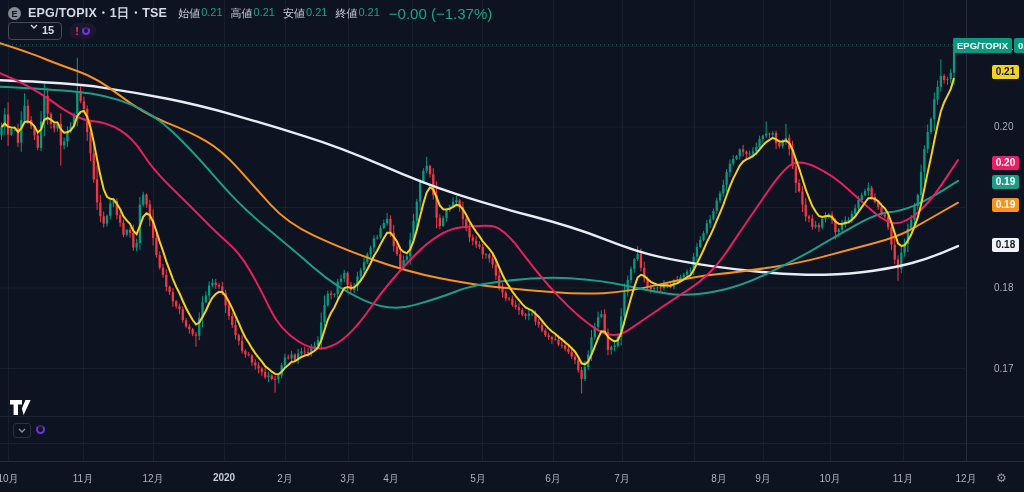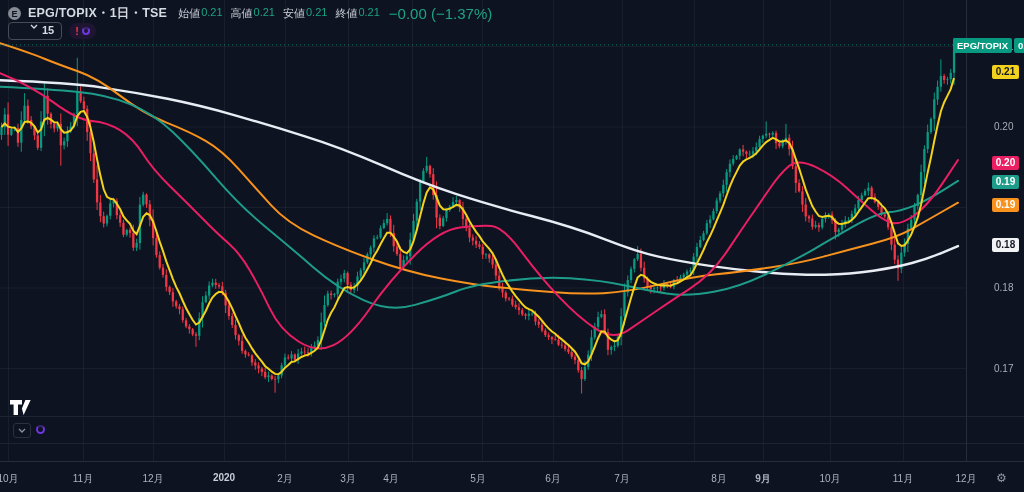--- a/index.html
+++ b/index.html
@@ -726,21 +726,21 @@
       <div class="month" style="left: 83px;">11月</div>
       <div class="month" style="left: 153px;">12月</div>
       <div class="month em" style="left: 224px;">2020</div>
       <div class="month" style="left: 285px;">2月</div>
       <div class="month" style="left: 348px;">3月</div>
       <div class="month" style="left: 391px;">4月</div>
       <div class="month" style="left: 478px;">5月</div>
       <div class="month" style="left: 553px;">6月</div>
       <div class="month" style="left: 622px;">7月</div>
       <div class="month" style="left: 694px; margin-left: 25px;">8月</div>
-      <div class="month" style="left: 763px; font-weight: bold;">9月</div>
+      <div class="month" style="left: 763px;">9月</div>
       <div class="month" style="left: 830px;">10月</div>
       <div class="month" style="left: 903px;">11月</div>
       <div class="month" style="left: 966px;">12月</div>
     </div>
 
   <svg id="tv-logo" width="24" height="17" viewBox="0 0 24 17">
     <path d="M1 1 h12 v4.4 h-4 V16 H4.6 V5.4 H1 Z M14.6 16 L21.6 1 h-5.2 l-3.5 8.6 Z" fill="#ffffff"></path>
   </svg>
   <div id="pane-collapse">
     <svg width="8" height="5" viewBox="0 0 8 5">

